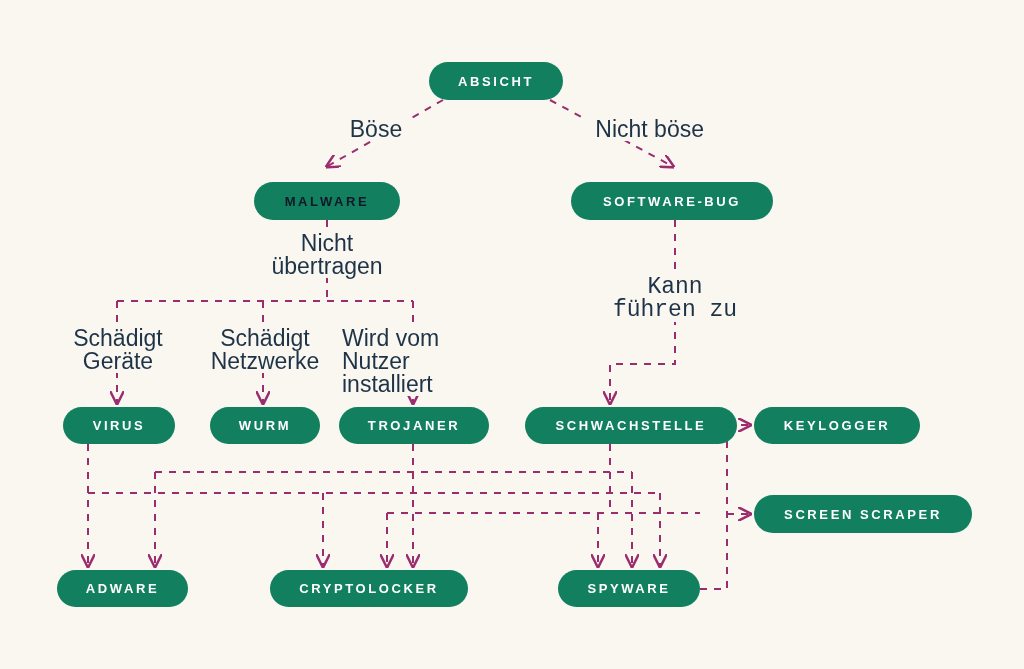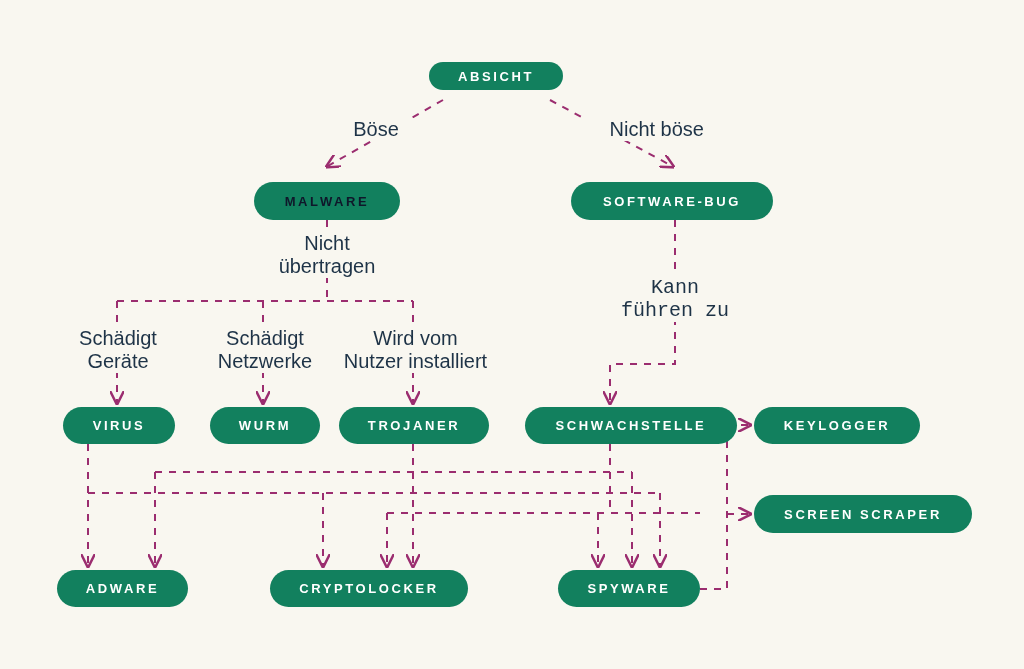--- a/index.html
+++ b/index.html
@@ -22,21 +22,21 @@
     font-size:13px;
     font-weight:bold;
     letter-spacing:2.6px;
     white-space:nowrap;
     box-sizing:border-box;
     text-transform:uppercase;
   }
   .edge-label{
     position:absolute;
     color:#1e3347;
-    font-size:20px;
+    font-size:23px;
     line-height:23px;
     text-align:center;
     white-space:pre-line;
     background:#f9f7f0;
     padding:0 4px;
     box-sizing:border-box;
   }
 </style>
 </head>
 <body>
@@ -69,21 +69,21 @@
         <path d="M 610 444 L 610 513" fill="none" stroke="#9b2d6f" stroke-width="2" stroke-dasharray="7 7" stroke-linecap="butt"></path>
         <path d="M 387 513 L 700 513" fill="none" stroke="#9b2d6f" stroke-width="2" stroke-dasharray="7 7" stroke-linecap="butt"></path>
         <path d="M 387 513 L 387 565" fill="none" stroke="#9b2d6f" stroke-width="2" stroke-dasharray="7 7" stroke-linecap="butt" marker-end="url(#arrowhead)"></path>
         <path d="M 598 513 L 598 565" fill="none" stroke="#9b2d6f" stroke-width="2" stroke-dasharray="7 7" stroke-linecap="butt" marker-end="url(#arrowhead)"></path>
         <path d="M 700 589 L 727 589 L 727 425" fill="none" stroke="#9b2d6f" stroke-width="2" stroke-dasharray="7 7" stroke-linecap="butt"></path>
         <path d="M 727 425 L 749 425" fill="none" stroke="#9b2d6f" stroke-width="2" stroke-dasharray="7 7" stroke-linecap="butt" marker-end="url(#arrowhead)"></path>
         <path d="M 727 514 L 749 514" fill="none" stroke="#9b2d6f" stroke-width="2" stroke-dasharray="7 7" stroke-linecap="butt" marker-end="url(#arrowhead)"></path>
       </g>
   </svg>
   <div id="node-layer">
-      <div class="node" style="left: 429px; top: 62px; width: 134px; height: 28px; background: rgb(18, 128, 94); color: rgb(255, 255, 255);">ABSICHT</div>
+      <div class="node" style="left: 429px; top: 62px; width: 134px; height: 38px; background: rgb(18, 128, 94); color: rgb(255, 255, 255);">ABSICHT</div>
       <div class="node" style="left: 254px; top: 182px; width: 146px; height: 38px; background: rgb(18, 128, 94); color: #0f172a;">MALWARE</div>
       <div class="node" style="left: 571px; top: 182px; width: 202px; height: 38px; background: rgb(18, 128, 94); color: rgb(255, 255, 255);">SOFTWARE-BUG</div>
       <div class="node" style="left: 63px; top: 407px; width: 112px; height: 37px; background: rgb(18, 128, 94); color: rgb(255, 255, 255);">VIRUS</div>
       <div class="node" style="left: 210px; top: 407px; width: 110px; height: 37px; background: rgb(18, 128, 94); color: rgb(255, 255, 255);">WURM</div>
       <div class="node" style="left: 339px; top: 407px; width: 150px; height: 37px; background: rgb(18, 128, 94); color: rgb(255, 255, 255);">TROJANER</div>
       <div class="node" style="left: 525px; top: 407px; width: 212px; height: 37px; background: rgb(18, 128, 94); color: rgb(255, 255, 255);">SCHWACHSTELLE</div>
       <div class="node" style="left: 754px; top: 407px; width: 166px; height: 37px; background: rgb(18, 128, 94); color: rgb(255, 255, 255);">KEYLOGGER</div>
       <div class="node" style="left: 754px; top: 495px; width: 218px; height: 38px; background: rgb(18, 128, 94); color: rgb(255, 255, 255);">SCREEN SCRAPER</div>
       <div class="node" style="left: 57px; top: 570px; width: 131px; height: 37px; background: rgb(18, 128, 94); color: rgb(255, 255, 255); text-align: right;">ADWARE</div>
       <div class="node" style="left: 270px; top: 570px; width: 198px; height: 37px; background: rgb(18, 128, 94); color: rgb(255, 255, 255);">CRYPTOLOCKER</div>
@@ -93,16 +93,16 @@
       <div class="edge-label" style="left: 330px; top: 118px; width: 92px; text-align: center; color: rgb(30, 51, 71); background: rgb(249, 247, 240);">Böse</div>
       <div class="edge-label" style="left: 560px; top: 118px; width: 148px; text-align: right; color: rgb(30, 51, 71); background: rgb(249, 247, 240);">Nicht böse</div>
       <div class="edge-label" style="left: 254px; top: 232px; width: 146px; text-align: center; color: rgb(30, 51, 71); background: rgb(249, 247, 240);">Nicht
 übertragen</div>
       <div class="edge-label" style="left: 608px; top: 276px; width: 134px; text-align: center; color: rgb(30, 51, 71); background: rgb(249, 247, 240); font-family: Liberation Mono, monospace;">Kann
 führen zu</div>
       <div class="edge-label" style="left: 62px; top: 327px; width: 112px; text-align: center; color: rgb(30, 51, 71); background: rgb(249, 247, 240);">Schädigt
 Geräte</div>
       <div class="edge-label" style="left: 200px; top: 327px; width: 130px; text-align: center; color: rgb(30, 51, 71); background: rgb(249, 247, 240);">Schädigt
 Netzwerke</div>
-      <div class="edge-label" style="left: 338px; top: 327px; width: 155px; text-align: center; color: rgb(30, 51, 71); background: rgb(249, 247, 240);">Wird vom
+      <div class="edge-label" style="left: 338px; top: 327px; width: 155px; text-align: left; color: rgb(30, 51, 71); background: rgb(249, 247, 240);">Wird vom
 Nutzer installiert</div>
     </div>
 </div>
 
 </body></html>

